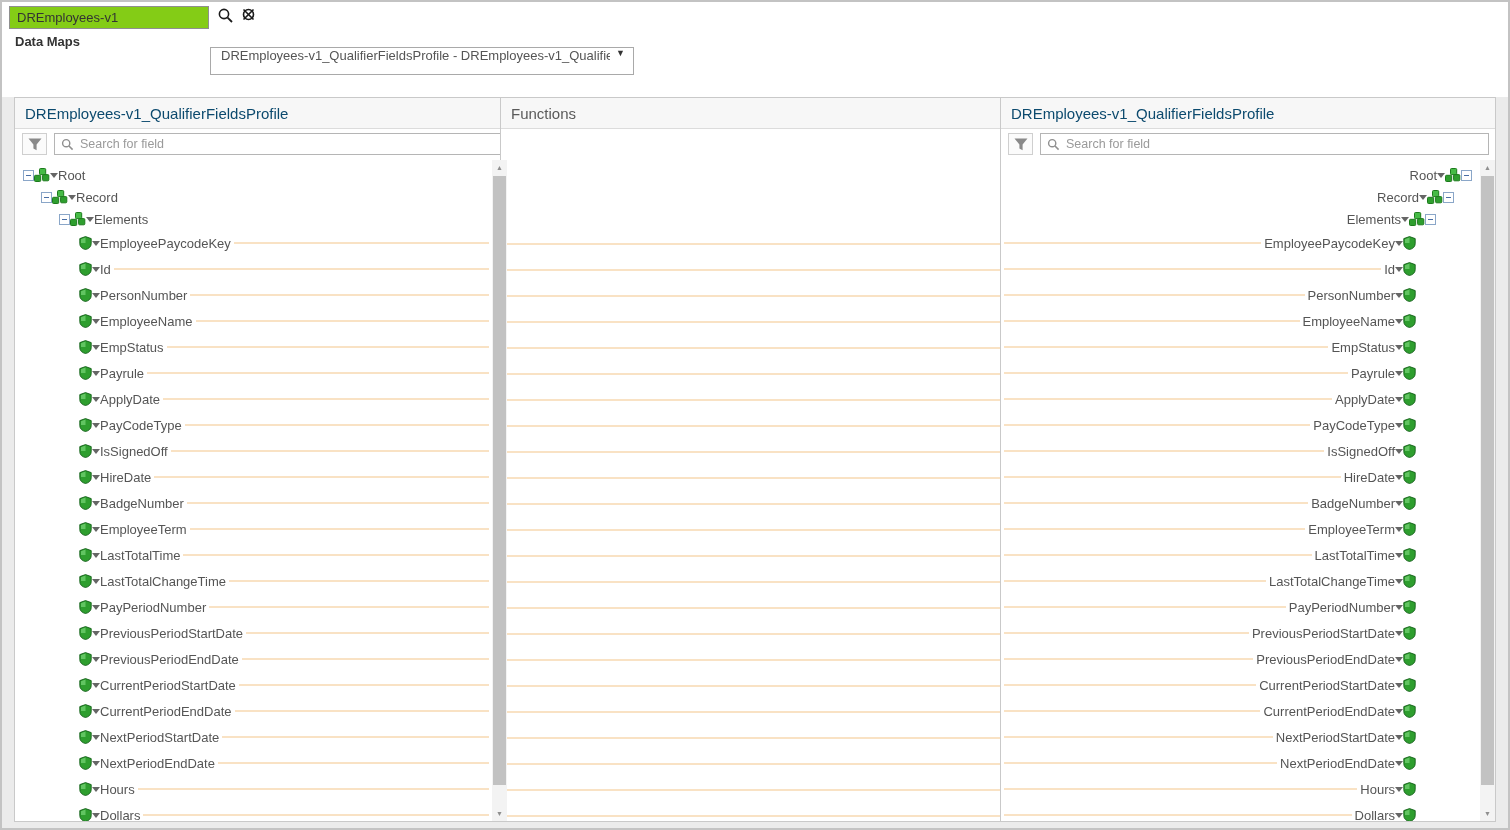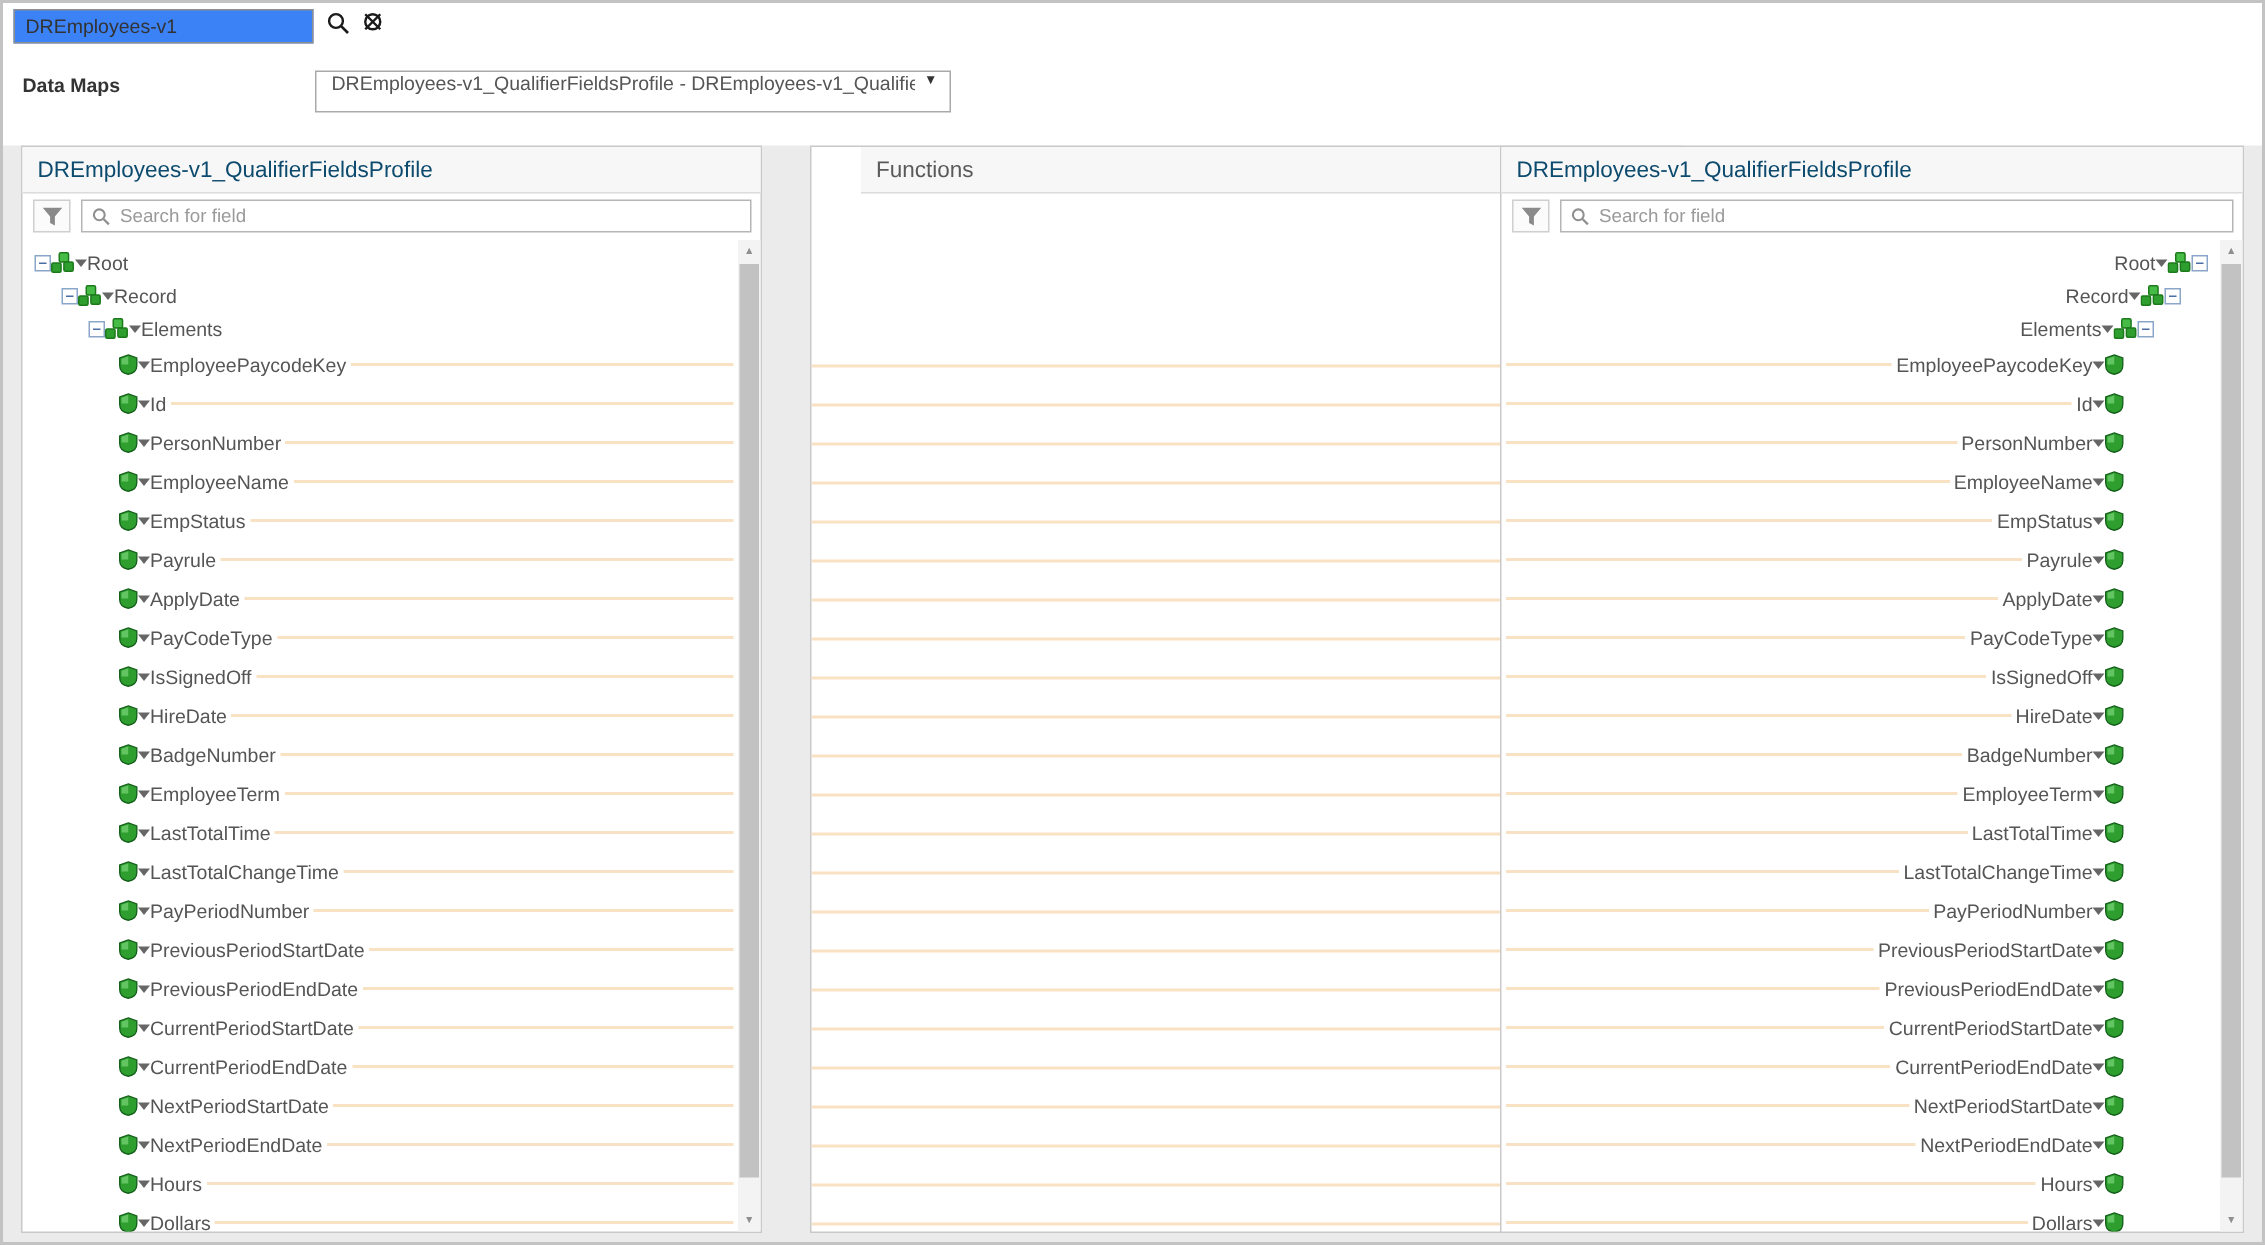--- a/index.html
+++ b/index.html
@@ -8,36 +8,36 @@
     font-family: "Liberation Sans", "DejaVu Sans", sans-serif;
     background:#ffffff; position:relative; overflow:hidden;
     color:#555;
   }
   .frame { position:absolute; inset:0; border:2px solid #c3c3c3; pointer-events:none; z-index:50; }
   .lower-bg { position:absolute; left:2px; right:2px; top:97px; bottom:2px; background:#ebebeb; }
 
   
   .top-search { position:absolute; left:9px; top:6px; width:200px; height:23px;
     border:1px solid #8f8f8f; font-size:13px; color:#333; padding:0 7px;
-    font-family:"Liberation Sans",sans-serif; outline:none; background:#3b82f6; }
+    font-family:"Liberation Sans",sans-serif; outline:none; background:#84cc16; }
   .top-icons { position:absolute; left:217px; top:7px; display:flex; gap:6px; align-items:center; }
   .top-icons svg { display:block; }
 
   
-  .dm-label { position:absolute; left:15px; top:49px; font-size:13px; font-weight:bold; color:#333; }
+  .dm-label { position:absolute; left:15px; top:34px; font-size:13px; font-weight:bold; color:#333; }
   .dm-select { position:absolute; left:210px; top:47px; width:424px; height:28px;
     border:1px solid #a9a9a9; background:#fff; display:flex; 
     padding:0 8px 0 10px; font-size:13px; color:#555; cursor:default; }
   .dm-select .txt { flex:1; white-space:nowrap; overflow:hidden; }
   .dm-caret { font-size:9px; color:#333; margin-left:6px; }
 
   
   .panel { position:absolute; top:97px; bottom:8px; background:#fff; border:1px solid #c9c9c9; }
   .panel.left  { left:14px;   width:494px; }
-  .panel.mid   { left:540px;  width:582px;padding-left:33px; }
+  .panel.mid   { left:500px;  width:582px; }
   .panel.right { left:1000px; width:496px; }
 
   .panel-header { height:31px; background:#f7f7f7; border-bottom:1px solid #dcdcdc;
     display:flex; align-items:center; padding:0 10px; }
   .panel-title { font-size:15px; color:#0c4a6e; white-space:nowrap; overflow:hidden; }
   .panel-title.fn { color:#5a5a5a; flex:1; }
   .add-btn { width:17px; height:17px; border-radius:50%; background:var(--addblue,#55a7e0);
     color:#fff; display:flex; align-items:center; justify-content:center;
     font-size:14px; font-weight:bold; line-height:1; cursor:pointer; }
 

